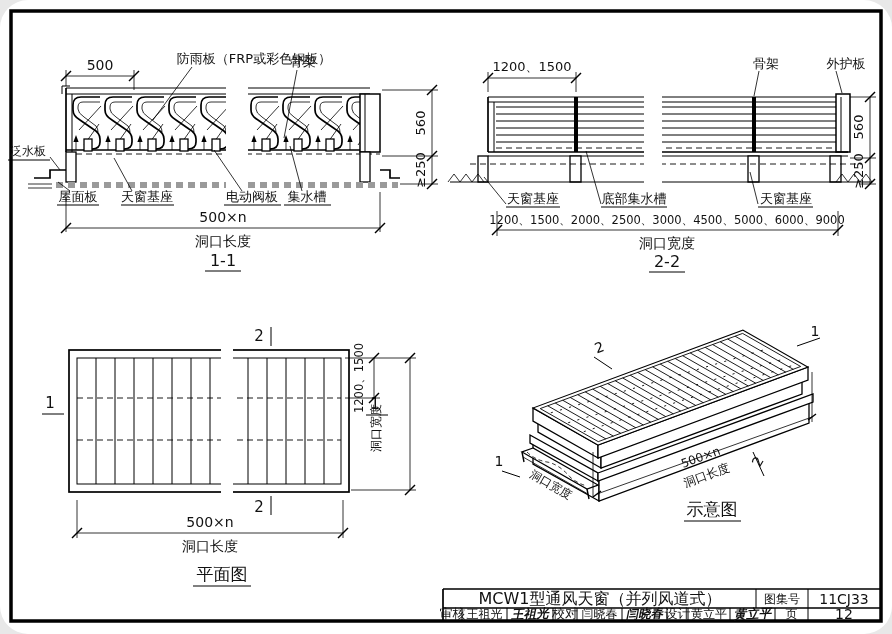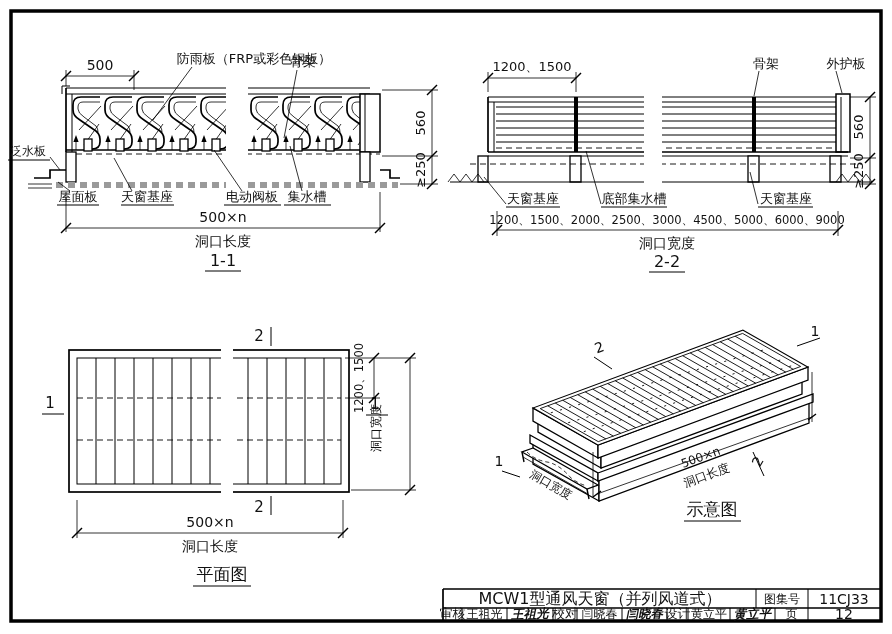--- a/index.html
+++ b/index.html
@@ -1,16 +1,16 @@
 <!DOCTYPE html>
 <html><head>
 <meta charset="utf-8">
 <style>
   html,body{margin:0;padding:0;background:#e8e8e8;}
-  .page{width:892px;height:634px;background:#fff;position:relative;overflow:hidden;}
+  .page{width:892px;height:634px;background:#fff;position:relative;overflow:hidden;border-radius:28px;}
   svg{position:absolute;left:0;top:0;}
   .s1{stroke:#000;stroke-width:1;fill:none;}
   .s2{stroke:#000;stroke-width:1.7;fill:none;}
   .s3{stroke:#000;stroke-width:.8;fill:none;}
   .sd{stroke:#000;stroke-width:.9;fill:none;stroke-dasharray:6 4;}
   .wf{fill:#fff;stroke:#000;stroke-width:1.3;}
   .wf2{fill:#fff;stroke:#000;stroke-width:1.5;}
   .bk{fill:#000;stroke:none;}
   .band{stroke:#9a9a9a;stroke-width:6;stroke-dasharray:7 5;fill:none;}
   .tick{stroke:#000;stroke-width:1.4;fill:none;}

